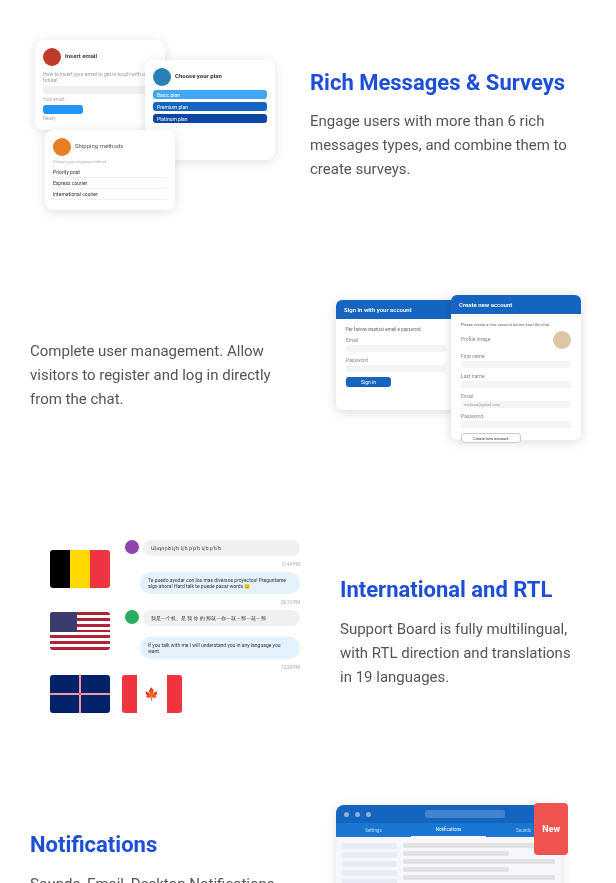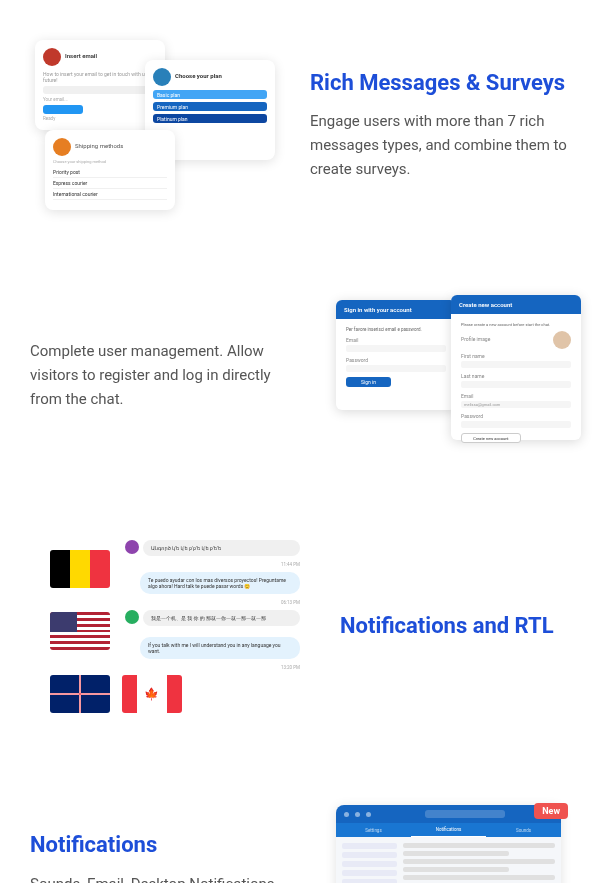--- a/index.html
+++ b/index.html
@@ -390,21 +390,21 @@
     .notif-content-row.shorter { width: 70%; }
 
     .new-badge {
       position: absolute;
       top: -8px;
       right: -8px;
       background: #ef5350;
       color: #fff;
       font-size: 9px;
       font-weight: 700;
-      padding: 3px 8px;
+      padding: 21px 8px;
       border-radius: 4px;
     }
 
     
     .usa-flag {
       background: linear-gradient(
         to bottom,
         #B22234 0%, #B22234 7.69%,
         #fff 7.69%, #fff 15.38%,
         #B22234 15.38%, #B22234 23.07%,
@@ -473,21 +473,21 @@
         <div style="font-size:4px;color:#aaa;margin-bottom:3px;">Choose your shipping method</div>
         <div class="mock-ship-row">Priority post</div>
         <div class="mock-ship-row">Express courier</div>
         <div class="mock-ship-row">International courier</div>
       </div>
     </div>
   </div>
 
   <div class="section-text">
     <h2>Rich Messages &amp; Surveys</h2>
-    <p>Engage users with more than 7 rich messages types, and combine them to create surveys.</p>
+    <p>Engage users with more than 6 rich messages types, and combine them to create surveys.</p>
   </div>
 </div>
 
 <div class="section reverse">
   <div class="section-image">
     <div class="reg-mockup">
 
       <div class="mock-reg-card mock-reg-signin">
         <div class="mock-reg-header">Sign in with your account</div>
         <div style="font-size:4.5px;color:#666;margin-bottom:5px;">Per favore inserisci email e password.</div>
@@ -581,21 +581,22 @@
 
         <div style="margin-bottom:5px;">
           <div class="chat-bubble right" style="font-size:5px;">If you talk with me I will understand you in any language you want.</div>
           <div class="chat-time">13:20 PM</div>
         </div>
       </div>
     </div>
   </div>
 
   <div class="section-text">
-    <h2>Notifications and RTL</h2>
+    <h2>International and RTL</h2>
+    <p>Support Board is fully multilingual, with RTL direction and translations in 19 languages.</p>
   </div>
 </div>
 
 <div class="section reverse">
   <div class="section-image">
     <div class="notif-mockup" style="width:240px;height:165px;position:relative;">
       <div class="notif-screen" style="width:225px;height:140px;">
 
         <div class="notif-topbar">
           <div class="notif-topbar-dot"></div>

